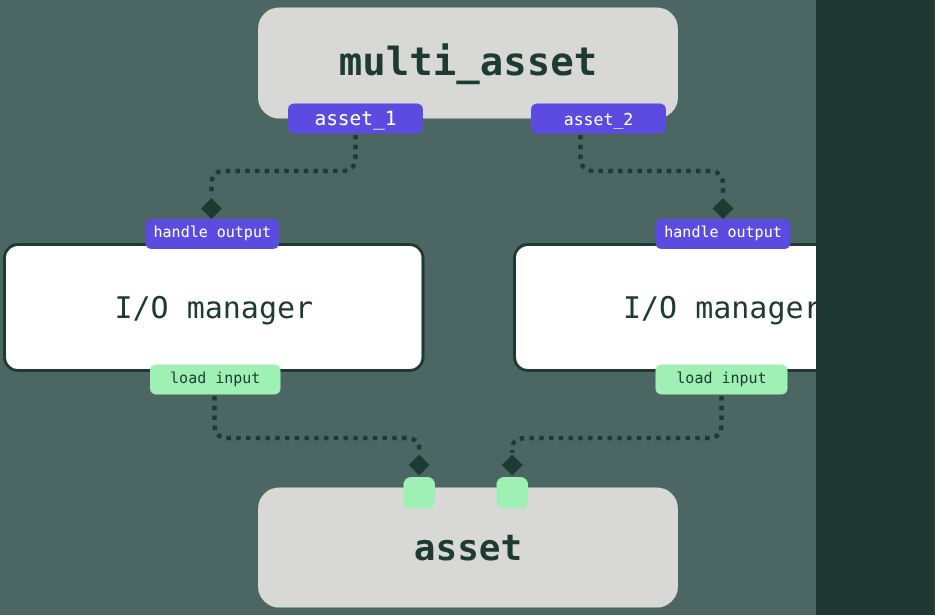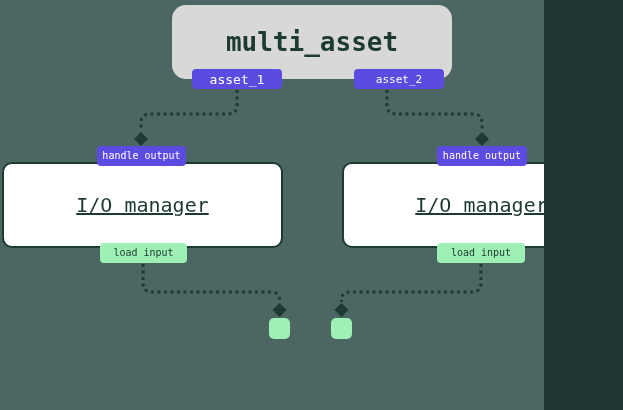--- a/index.html
+++ b/index.html
@@ -46,21 +46,20 @@
     color: var(--ink);
   }
   .node.gray {
     background: var(--panel-gray);
     border-radius: 14px;
   }
   .node.white {
     background: var(--panel-white);
     border: 2px solid var(--ink);
     border-radius: 10px;
-    text-decoration: underline;
   }
   .node .label { white-space: nowrap; }
 
   .badge {
     position: absolute;
     z-index: 2;
     display: flex;
     align-items: center;
     justify-content: center;
     border-radius: 4px;
@@ -142,14 +141,17 @@
   </div>
   <div class="node white" id="io-right">
     <span class="label">I/O manager</span>
   </div>
   <div class="badge mint" id="load-right">
     <span>load input</span>
   </div>
 
   <div class="handle-square" id="square-1"></div>
   <div class="handle-square" id="square-2"></div>
+  <div class="node gray" id="asset-node">
+    <span class="label">asset</span>
+  </div>
 
 </div>
 
 </body></html>

